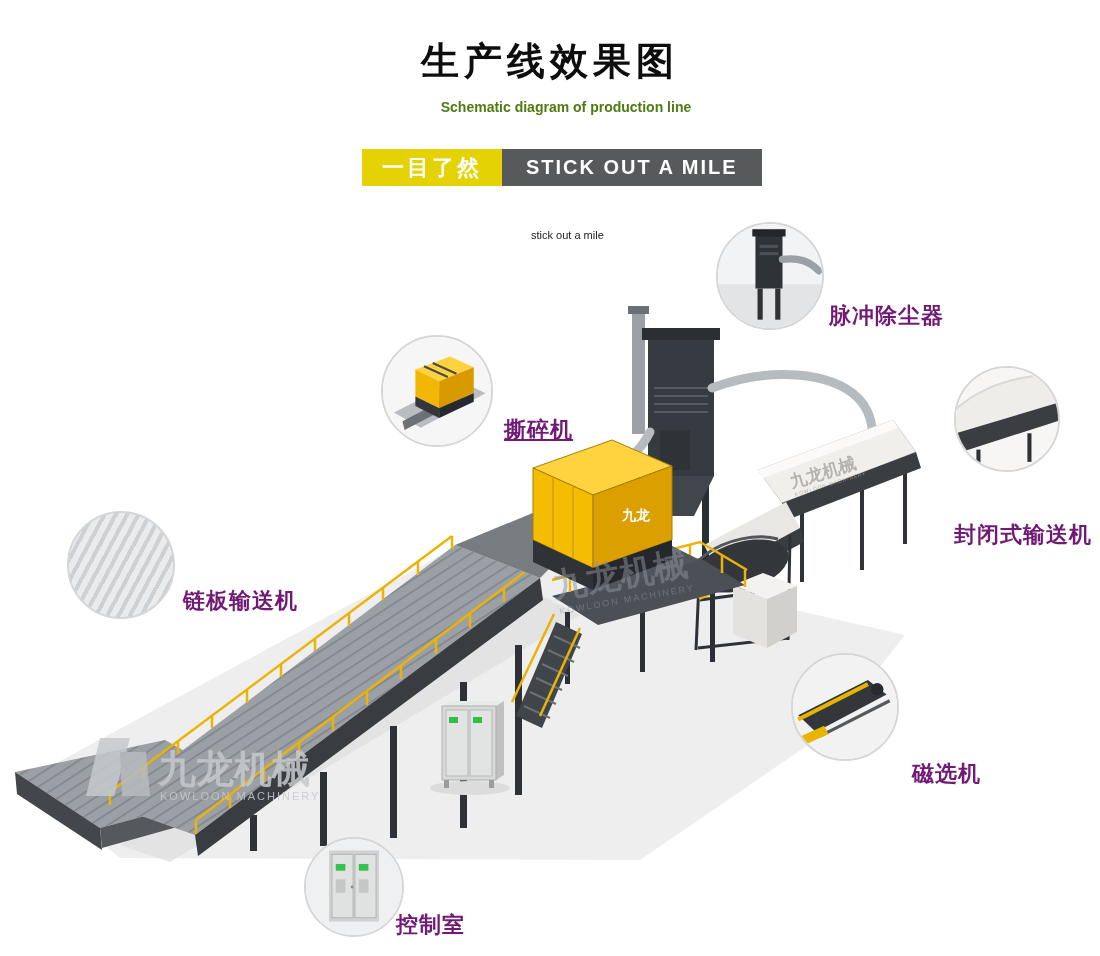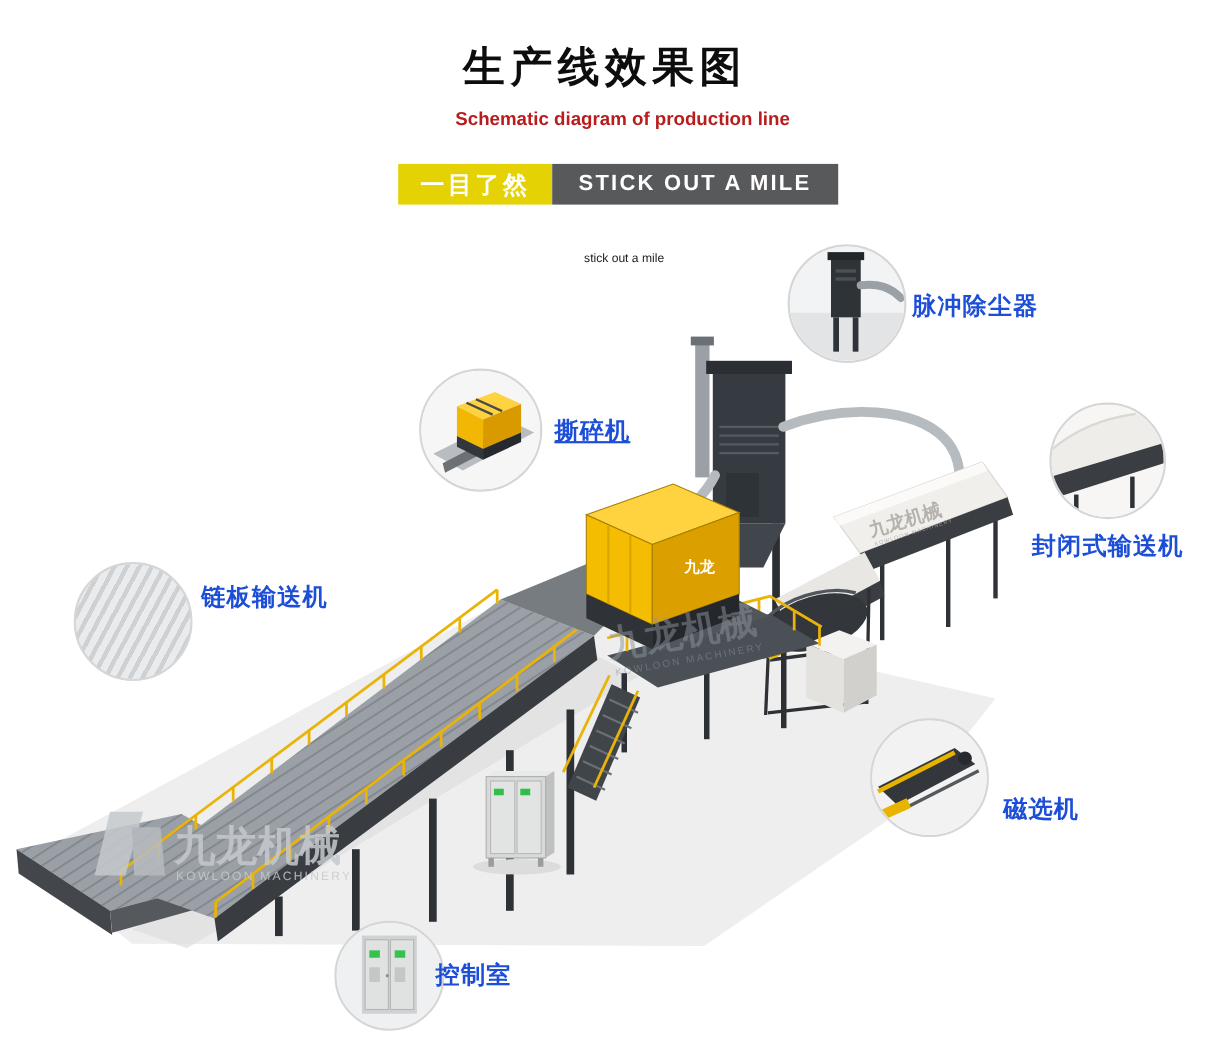--- a/index.html
+++ b/index.html
@@ -3,45 +3,45 @@
 <meta charset="utf-8">
 <style>
   * { margin:0; padding:0; box-sizing:border-box; }
   html,body { background:#ffffff; }
   .page { position:relative; width:1100px; height:956px; background:#ffffff; overflow:hidden;
           font-family:"Liberation Sans","DejaVu Sans",sans-serif; color:#111; }
 
   .title { position:absolute; top:36px; left:0; width:100%; text-align:center;
            font-size:38px; font-weight:700; letter-spacing:5px; color:#0d0d0d; }
   .subtitle { position:absolute; top:99px; left:0; width:100%; text-align:center;
-              font-size:17px; font-weight:700; color:#b91c1c;padding-left:32px; }
+              font-size:14px; font-weight:700; color:#4d7c0f;padding-left:32px; }
   .banner { position:absolute; top:149px; left:362px; height:37px; display:flex; }
   .banner-left { background:#e4d204; color:#fff; font-size:22px; font-weight:700;
                  padding:16px 20px; display:flex; align-items:center; letter-spacing:3px; }
   .banner-right { background:#58595b; color:#fff; font-size:20px; font-weight:700;
                   padding:0 24px; display:flex; align-items:center; letter-spacing:2px; }
   .caption { position:absolute; top:229px; left:531px; font-size:11px; color:#222; }
 
   .scene { position:absolute; top:0; left:0; z-index:1; }
 
   .callout { position:absolute; z-index:3; border-radius:50%; border:2px solid #d6d6d6;
              overflow:hidden; background:#fff; }
   .callout svg { display:block; width:100%; height:100%; }
-  .callout-label { position:absolute; z-index:3; font-size:22px; font-weight:600; color:#1d4ed8;
-                   letter-spacing:1px; white-space:nowrap; }
+  .callout-label { position:absolute; z-index:3; font-size:22px; font-weight:600; color:#701a75;
+                   letter-spacing:1px; white-space:nowrap;margin-top:38px; }
 
   .c-shredder { left:381px; top:335px; width:112px; height:112px; }
   .l-shredder { left:504px; top:377px;text-decoration:underline; }
   .c-dust     { left:716px; top:222px; width:108px; height:108px; }
   .l-dust     { left:829px; top:263px; }
   .c-enclosed { left:954px; top:366px; width:106px; height:106px; }
-  .l-enclosed { left:922px; top:482px; width:170px; text-align:center;font-family:Liberation Serif, serif; }
+  .l-enclosed { left:922px; top:482px; width:170px; text-align:right;font-family:Liberation Serif, serif; }
   .c-chain    { left:67px;  top:511px; width:108px; height:108px;
                 background:repeating-linear-gradient(118deg,#cdd1d4 0 4px,#e9ebed 4px 10px); }
-  .l-chain    { left:183px; top:528px; }
+  .l-chain    { left:183px; top:548px; }
   .c-magnet   { left:791px; top:653px; width:108px; height:108px; }
   .l-magnet   { left:912px; top:721px; }
   .c-control  { left:304px; top:837px; width:100px; height:100px; }
   .l-control  { left:396px; top:872px; }
 </style>
 </head>
 <body>
 
 <div class="page">
 

